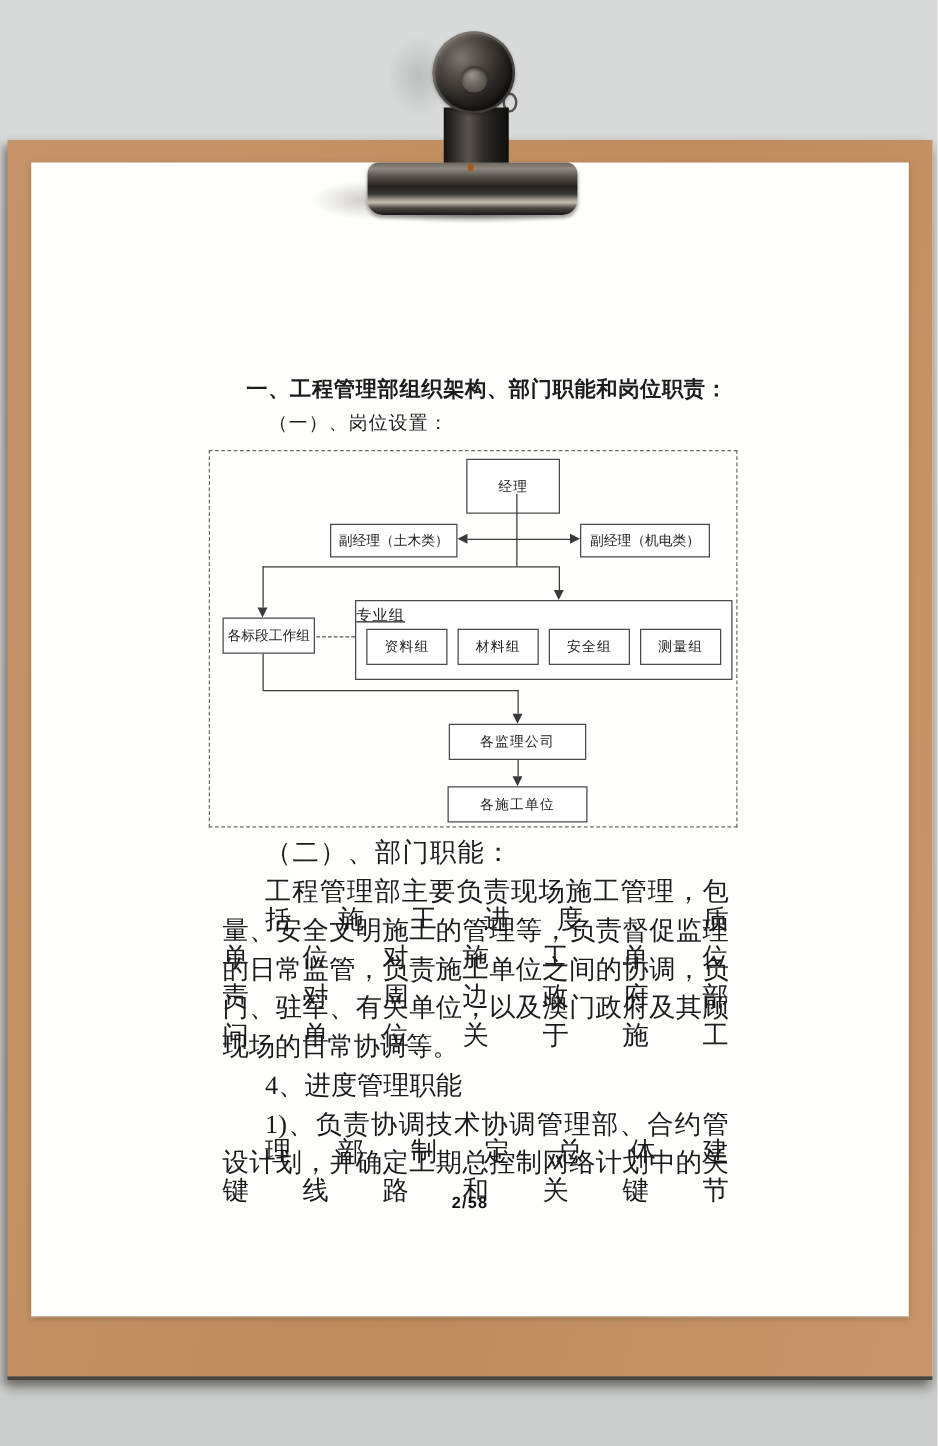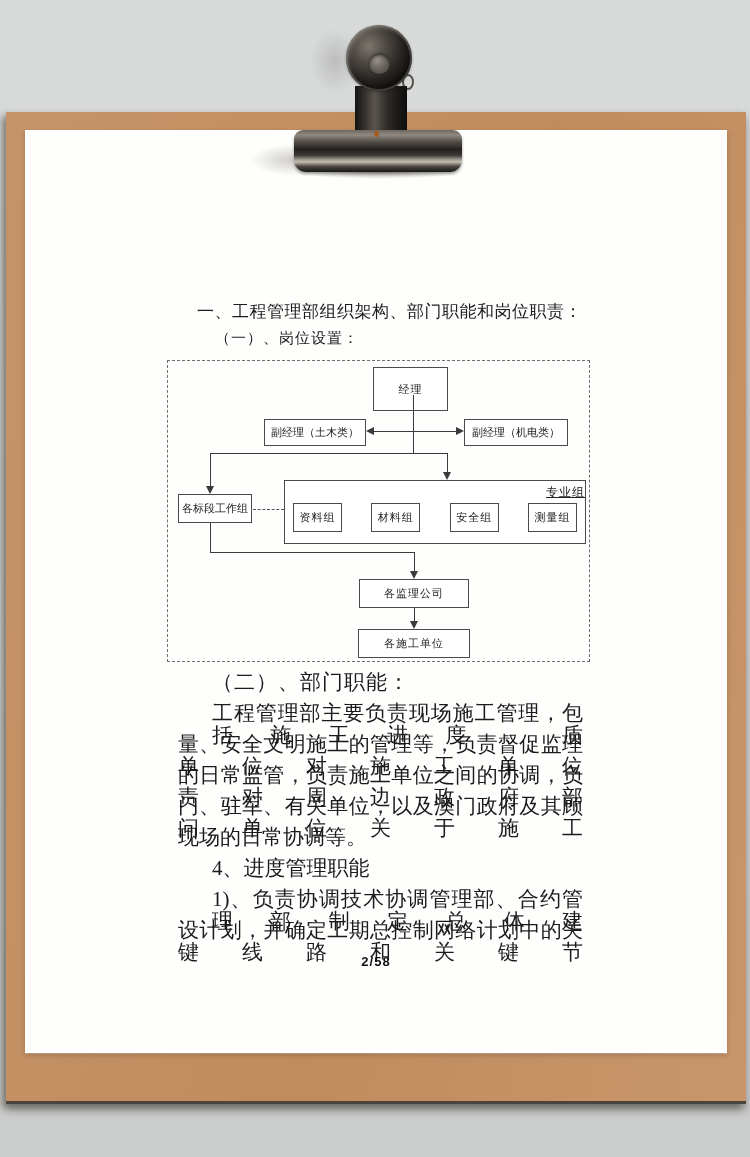--- a/index.html
+++ b/index.html
@@ -16,21 +16,21 @@
 
   
   .paper { position:absolute; left:25px; top:130px; width:702px; height:923px;
            background:#fefefd;
            box-shadow:0 2px 5px rgba(90,70,50,0.35), 0 1px 0 rgba(255,255,255,0.35); }
 
   .txt { position:absolute; color:#1c1c1c; white-space:nowrap; }
   .doc-title { left:25px; top:266px; width:702px; text-align:center;
                font-family:"Liberation Sans","DejaVu Sans",sans-serif;
                font-size:21px; font-weight:bold; letter-spacing:1px; }
-  .heading   { left:197px; top:300px; font-size:17px; font-weight:normal;
+  .heading   { left:197px; top:300px; font-size:17px; font-weight:bold;
                font-family:"Liberation Sans","DejaVu Sans",sans-serif; letter-spacing:0.5px; }
   .subhead   { font-size:15px; letter-spacing:1px; }
   .sub1 { left:215px; top:329px; }
   .sub2 { left:212px; top:671px; }
 
   .bodyline { position:absolute; font-size:21px; line-height:22px; color:#1b1b1b; }
   .just { text-align:justify; text-align-last:justify; white-space:normal; }
   .m0 { left:178px; width:405px; }      
   .ind { left:212px; width:371px; }     
 
@@ -45,25 +45,25 @@
           display:flex; align-items:center; justify-content:center;
           font-size:11px; color:#222; letter-spacing:1px; white-space:nowrap; }
   .n-mgr  { left:205px; top:6px;   width:75px;  height:44px; }
   .n-dciv { left:96px;  top:58px;  width:102px; height:27px; letter-spacing:0; }
   .n-dmec { left:296px; top:58px;  width:104px; height:27px; letter-spacing:0; }
   .n-team { left:10px;  top:133px; width:74px;  height:29px; letter-spacing:0; }
   .n-supv { left:191px; top:218px; width:110px; height:29px; }
   .n-cons { left:190px; top:268px; width:112px; height:29px; }
   .spec { position:absolute; left:116px; top:119px; width:302px; height:64px;
           border:1px solid #4a4a4a; background:#fff; }
-  .spec-label { position:absolute; left:0; right:0; top:3px; text-align:right;
+  .spec-label { position:absolute; left:0; right:0; top:3px; text-align:left;
                 font-size:12px; color:#222; letter-spacing:1px;text-decoration:underline; }
   .spec-row { position:absolute; left:0; right:0; top:22px; height:29px;
               display:flex; justify-content:space-between; padding:0 8px; }
-  .spec-row .node { position:relative; width:49px; height:29px; }
+  .spec-row .node { position:relative; width:65px; height:29px; }
   .ln { position:absolute; background:#3a3a3a; }
   .dashdot { position:absolute; left:85px; top:148px; width:31px; height:0;
              border-top:1px dashed #555; }
   .ah { position:absolute; width:0; height:0; }
   .ah-down  { border-left:4px solid transparent; border-right:4px solid transparent; border-top:8px solid #3a3a3a; }
   .ah-left  { border-top:4px solid transparent; border-bottom:4px solid transparent; border-right:8px solid #3a3a3a; }
   .ah-right { border-top:4px solid transparent; border-bottom:4px solid transparent; border-left:8px solid #3a3a3a; }
 
   
   .clip-part { position:absolute; }

